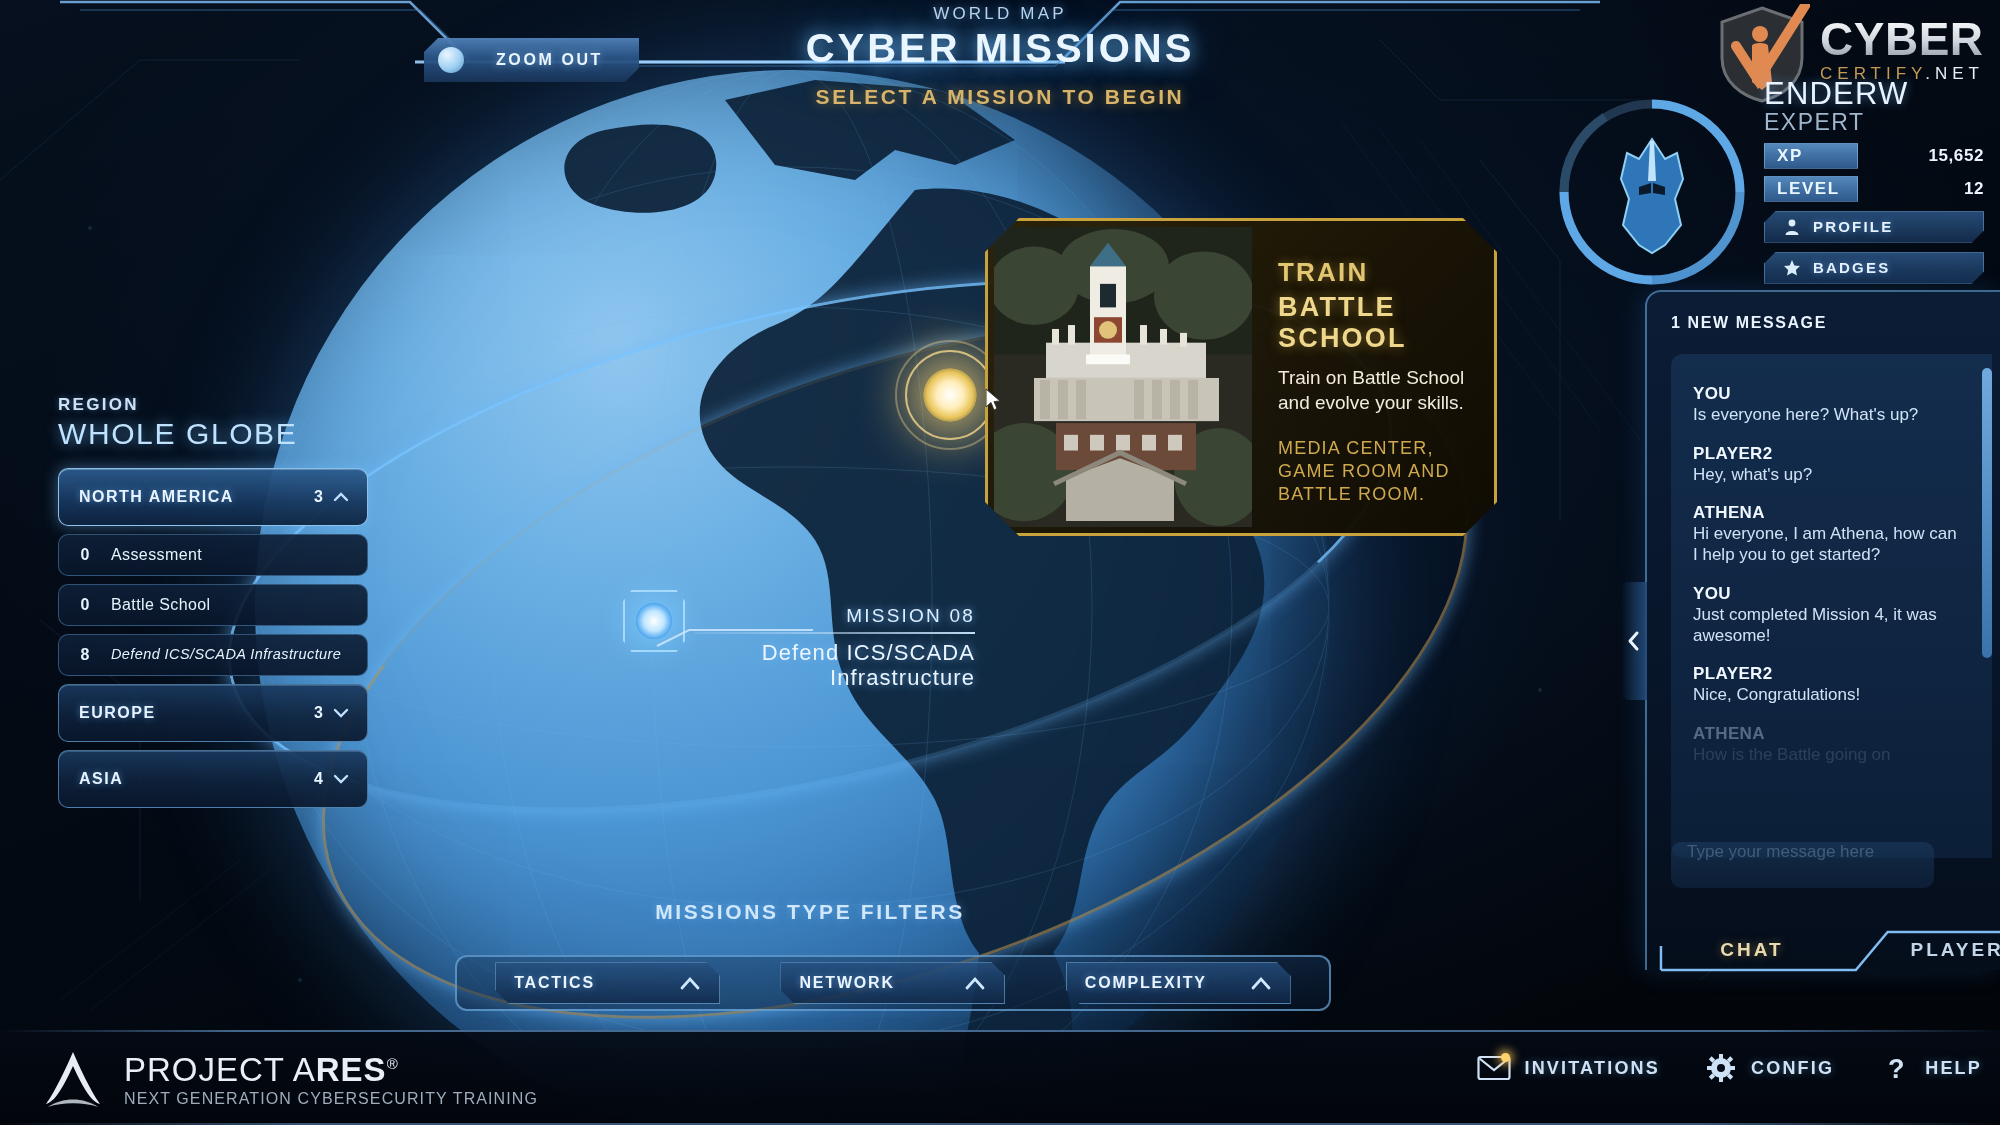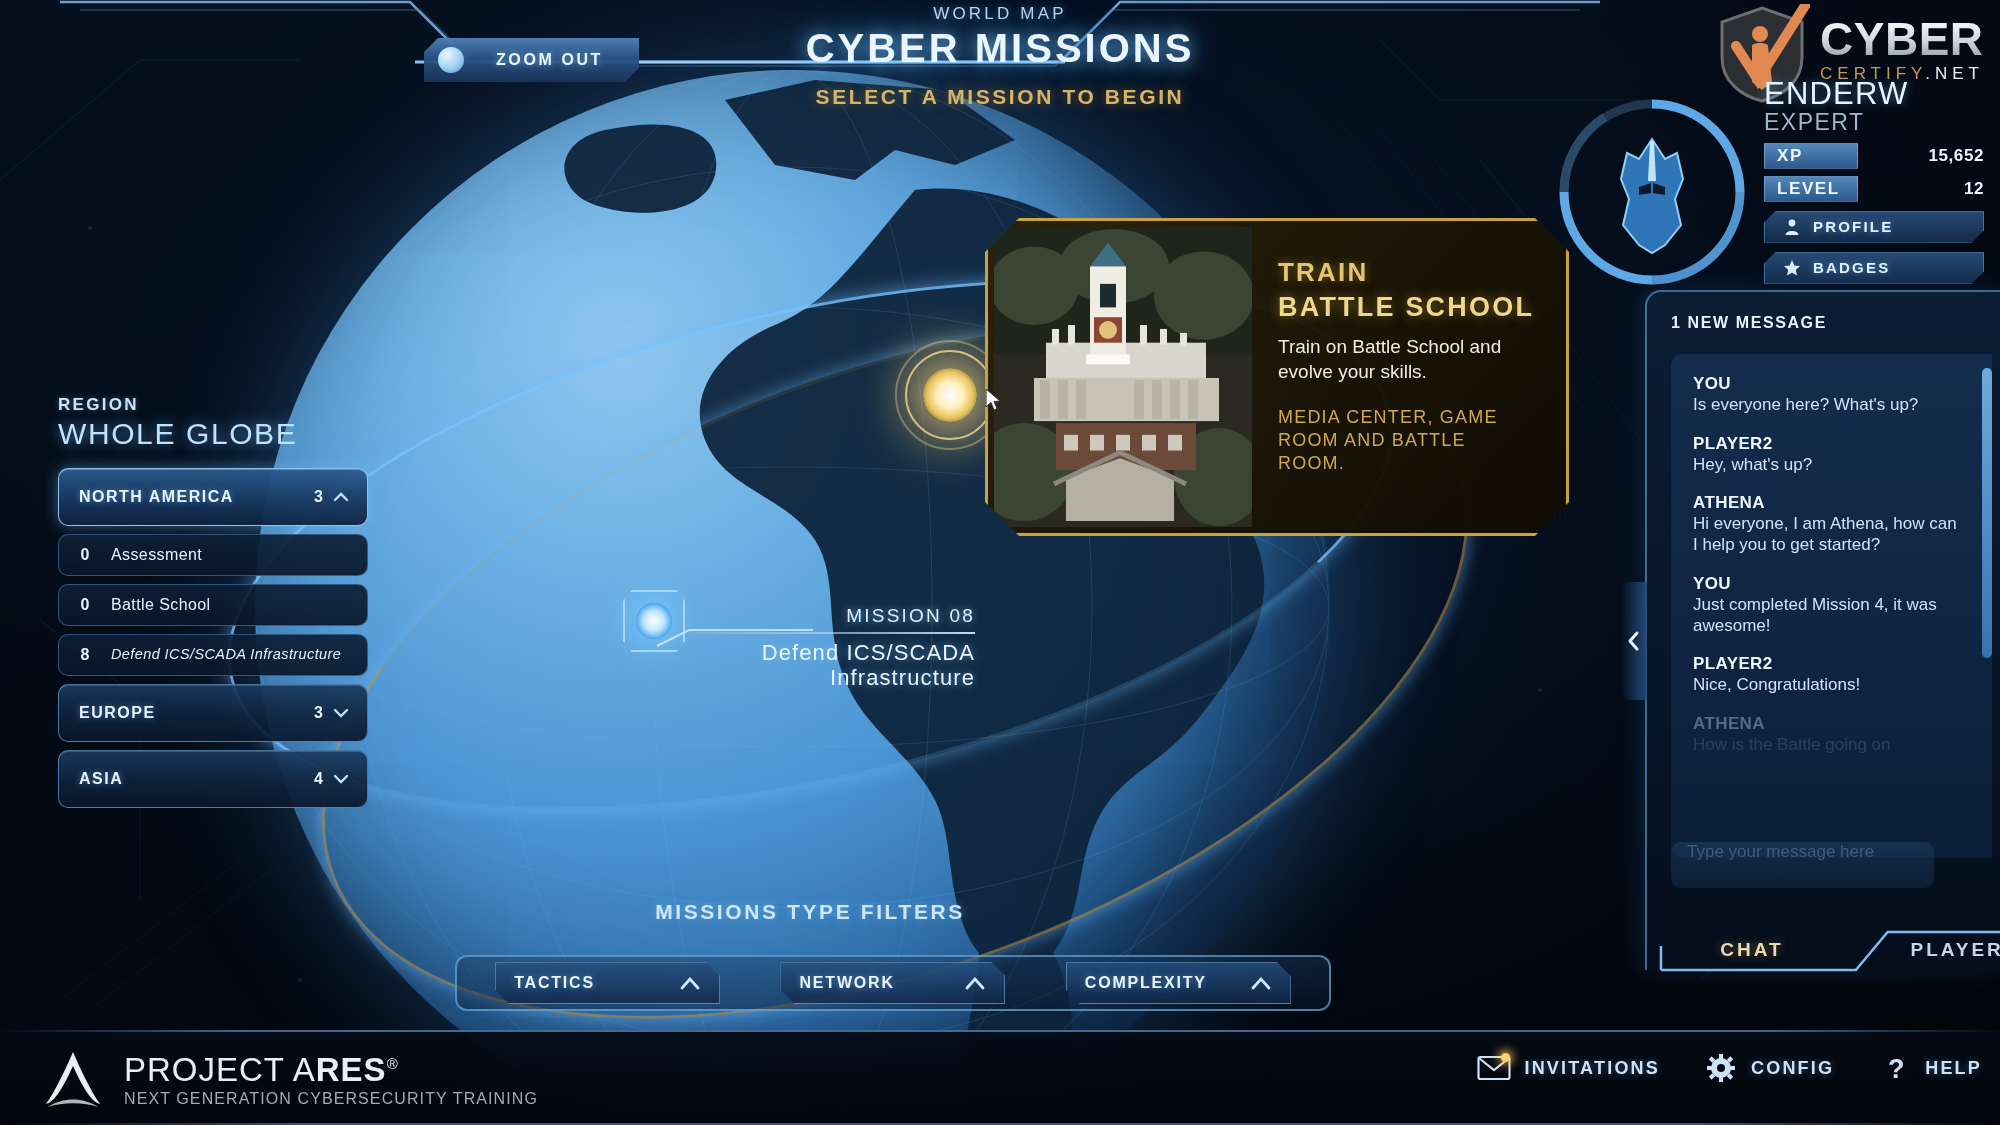--- a/index.html
+++ b/index.html
@@ -130,21 +130,21 @@
     background:linear-gradient(180deg, rgba(14,32,56,.92) 0%, rgba(9,22,42,.92) 100%);
     border:1px solid rgba(95,155,210,.45);
     border-radius:10px; display:flex; align-items:center; cursor:pointer;
   }
   .mission-row .num { width:52px; text-align:center; font-size:16px; font-weight:bold; color:#e6f3ff; }
   .mission-row .mnm { font-size:16px; color:#e6f3ff; letter-spacing:.4px; line-height:1.05; }
   .mission-row.two-line .mnm { font-size:14.5px;font-style:italic; }
 
   
   .tip {
-    position:absolute; left:985px; top:218px; width:584px; height:318px;
+    position:absolute; left:985px; top:218px; width:512px; height:318px;
     background:linear-gradient(135deg, rgba(44,34,8,.97) 0%, rgba(26,20,5,.97) 55%, rgba(16,12,3,.98) 100%);
     border:3px solid #c8a23c;
     clip-path: polygon(34px 0, calc(100% - 34px) 0, 100% 34px, 100% calc(100% - 34px), calc(100% - 34px) 100%, 34px 100%, 0 calc(100% - 34px), 0 34px);
     box-shadow:0 0 36px rgba(190,150,50,.5);
     display:flex;
   }
   .tip-img { width:258px; flex:0 0 auto; position:relative; overflow:hidden; margin:6px 0 6px 6px; }
   .tip-img svg { position:absolute; inset:0; width:100%; height:100%; }
   .tip-body { flex:1; padding:36px 28px 0 26px; }
   .tip-kicker { font-size:26px; letter-spacing:2.2px; font-weight:bold; color:#e3c672; text-shadow:0 0 10px rgba(200,160,60,.5); }
@@ -195,21 +195,21 @@
     background:linear-gradient(180deg, rgba(12,30,55,.94) 0%, rgba(8,22,42,.94) 60%, rgba(5,14,28,.95) 100%);
     border-top:2px solid rgba(110,180,240,.55);
     border-left:2px solid rgba(110,180,240,.55);
     border-top-left-radius:16px;
     box-shadow:-4px 0 26px rgba(40,110,190,.22);
   }
   .chat-newmsg { font-size:16px; letter-spacing:1.6px; font-weight:bold; color:#eaf4ff; padding:22px 0 12px 24px; }
   .chat-box {
     position:absolute; left:24px; right:8px; top:62px; bottom:112px;
     background:linear-gradient(180deg, rgba(21,48,82,.85) 0%, rgba(13,33,60,.85) 100%);
-    border-radius:12px 0 0 12px; overflow:hidden; padding:20px 30px 0 22px;
+    border-radius:12px 0 0 12px; overflow:hidden; padding:30px 30px 0 22px;
   }
   .msg { margin-bottom:18px; }
   .msg .who { font-size:17px; font-weight:bold; letter-spacing:.4px; color:#f0f7ff; }
   .msg .txt { font-size:17px; line-height:1.22; color:#cfe3f7; margin-top:1px; }
   .msg.faded .who { color:rgba(190,215,240,.40); }
   .msg.faded .txt { color:rgba(170,200,230,.18); }
   .chat-scroll {
     position:absolute; right:8px; top:76px; width:10px; height:290px; border-radius:6px;
     background:linear-gradient(180deg,#6fa9dd,#3a73ab); cursor:pointer;
   }

